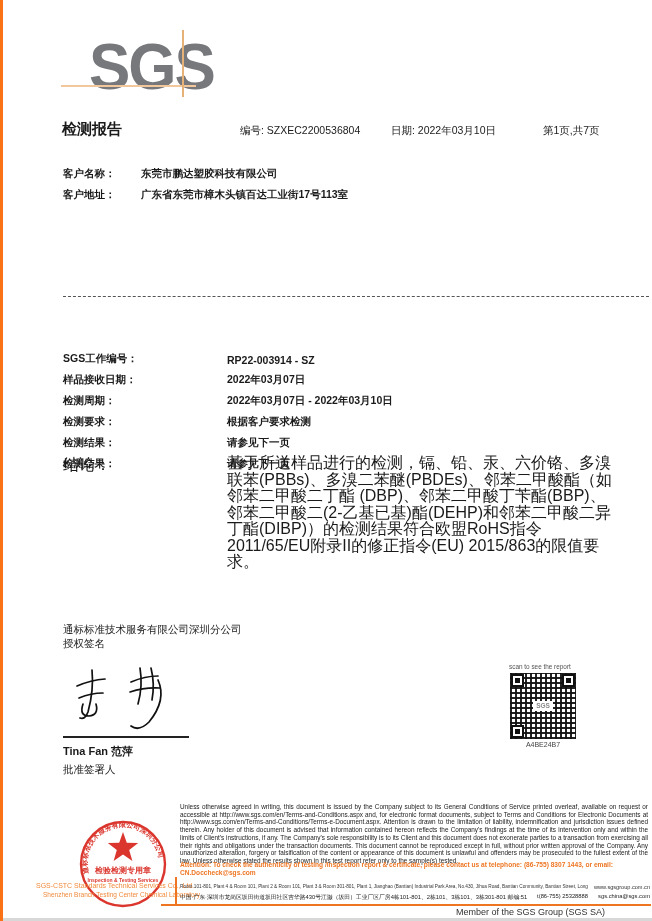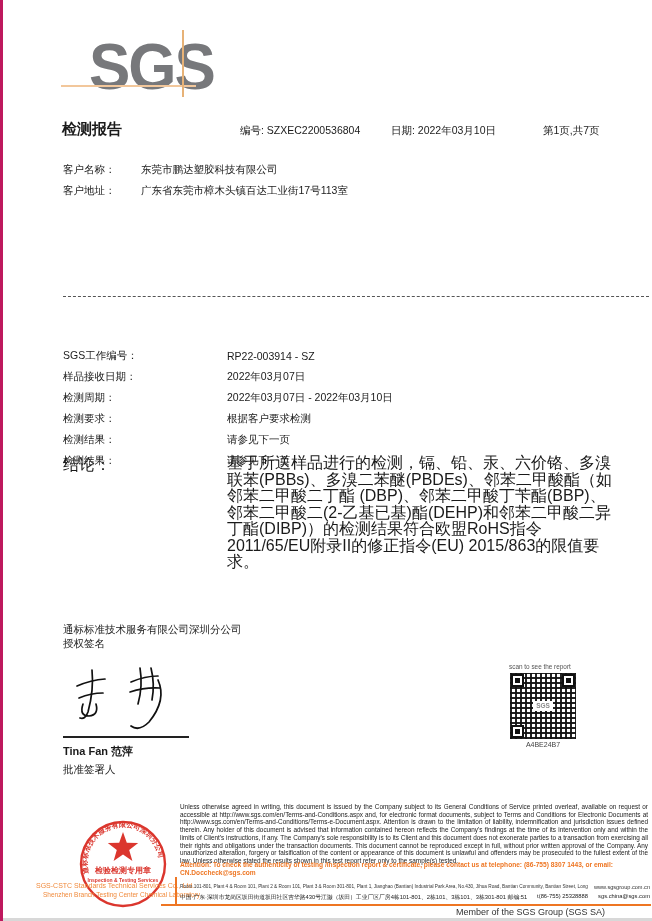--- a/index.html
+++ b/index.html
@@ -1,30 +1,30 @@
 <!DOCTYPE html>
 <html><head>
 <meta charset="utf-8">
 <style>
   html,body{margin:0;padding:0;background:#fff;}
   .page{
     position:relative;width:652px;height:921px;background:#fff;overflow:hidden;
     font-family:"Liberation Sans","DejaVu Sans",sans-serif;color:#1a1a1a;
-    border-left:3px solid #be185d;box-sizing:border-box;
+    border-left:3px solid #f97316;box-sizing:border-box;
   }
   .abs{position:absolute;}
   
   .logo-text{font-weight:700;font-size:62px;line-height:48px;color:#77787b;letter-spacing:-2px;transform:scaleY(1.04);transform-origin:top left;}
   .logo-hline{height:2px;background:#f2c79b;}
   .logo-vline{width:2px;background:#e7b277;}
   
   .report-title{font-size:15px;font-weight:700;}
   .hmeta{font-size:10.5px;white-space:nowrap;}
   
-  .row{display:flex;align-items:center;}
+  .row{display:flex;align-items:flex-end;font-weight:bold;}
   .row .lab{flex:none;}
   .client-rows .row{height:21.5px;font-size:10.5px;}
   .client-rows .lab{width:78px;}
   .sample-rows .row{height:22px;font-size:10.5px;}
   .sample-rows .lab{width:164px;}
   .detail-rows .row{height:21px;font-size:10.5px;}
   .detail-rows .lab{width:164px;}
   .note{font-size:10.5px;}
   .dashline{border-top:1px dashed #555;height:0;}
   .conc-row{display:flex;font-size:16px;}

